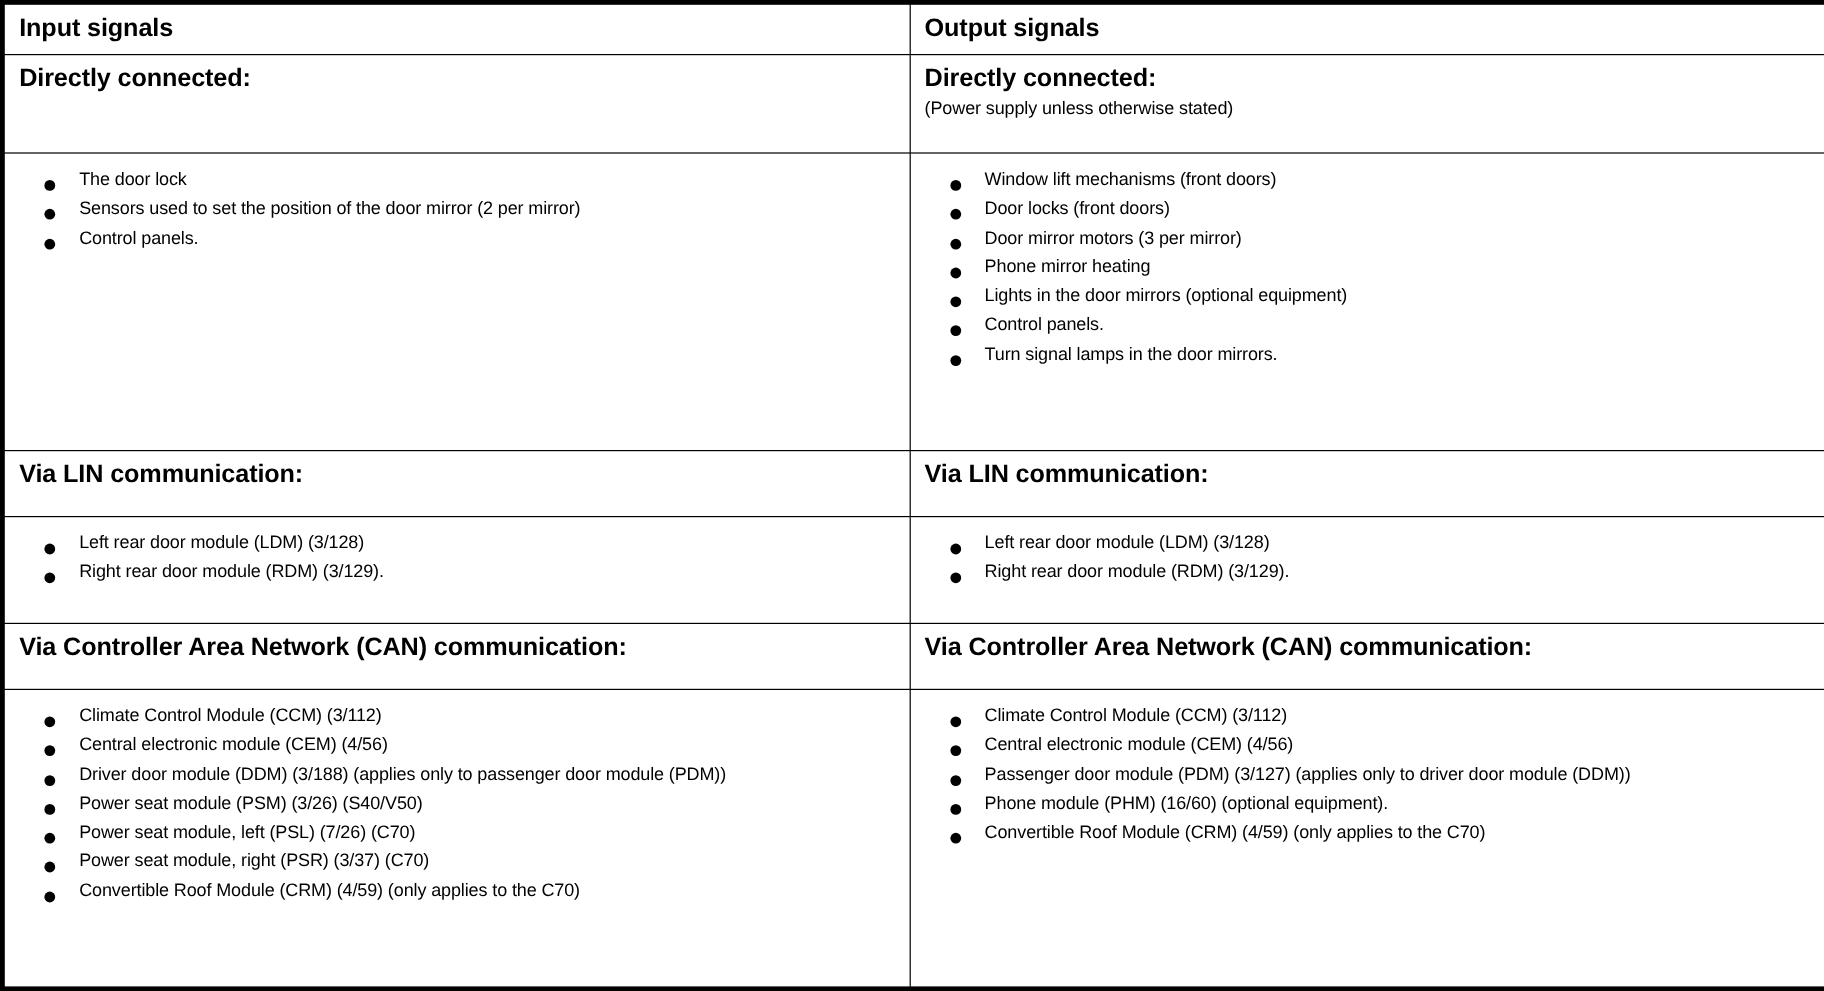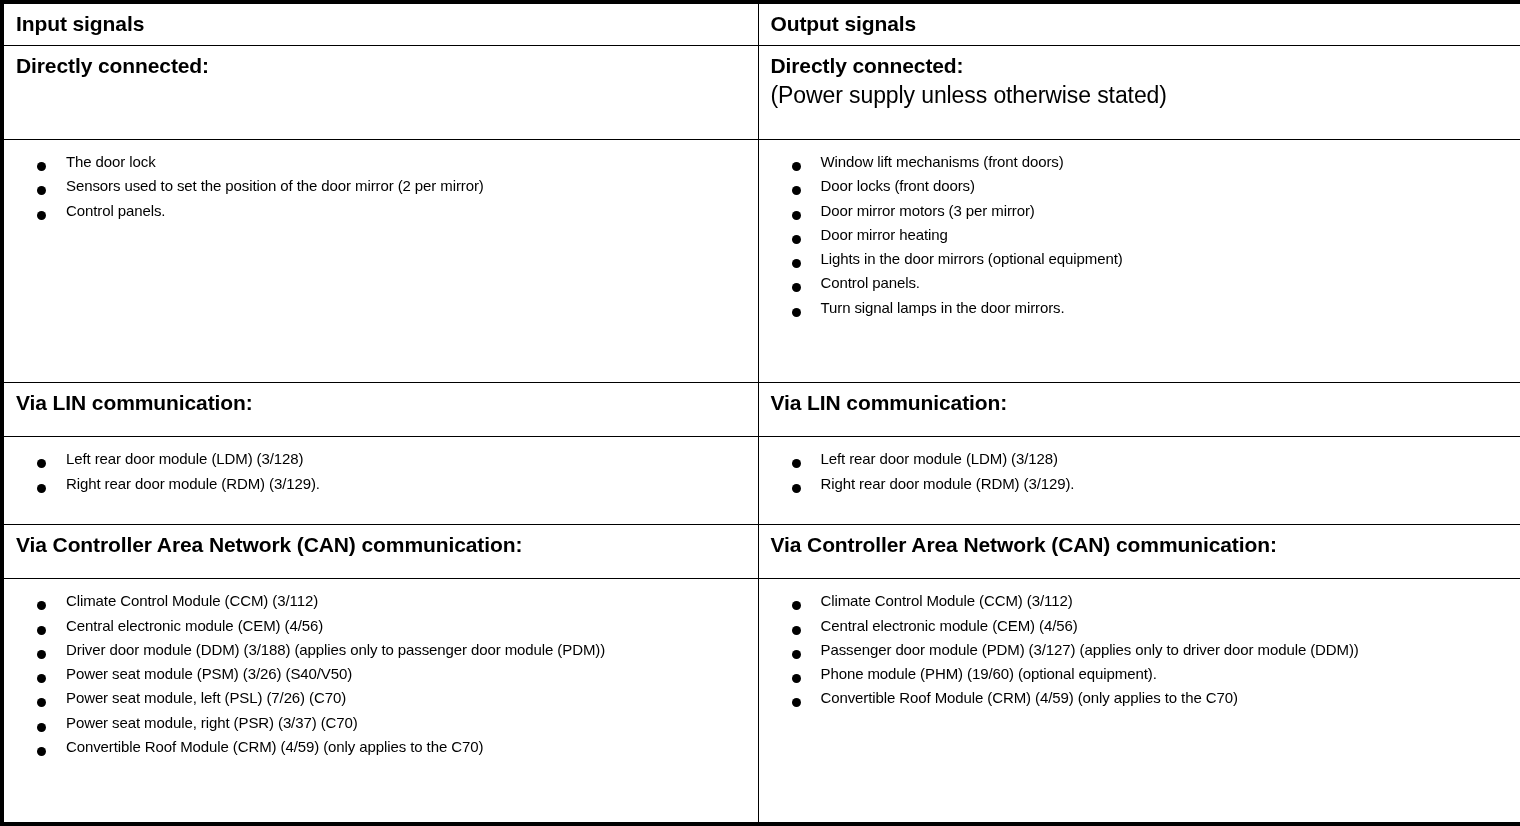--- a/index.html
+++ b/index.html
@@ -57,21 +57,21 @@
   
   .hdr-text {
     font-size: 21px;
     font-weight: bold;
     line-height: 1.30;
     letter-spacing: -0.1px;
     white-space: nowrap;
   }
 
   .sub-text {
-    font-size: 23px;
+    font-size: 15px;
     font-weight: normal;
     line-height: 1.30;
     letter-spacing: -0.1px;
     margin-top: 1px;
   }
 
   
   ul.bullets {
     list-style: none;
     margin: 0;
@@ -171,21 +171,21 @@
               <li>
                 <span class="dot"></span>
                 <span>Door locks (front doors)</span>
               </li>
               <li>
                 <span class="dot"></span>
                 <span>Door mirror motors (3 per mirror)</span>
               </li>
               <li>
                 <span class="dot"></span>
-                <span>Door mirror heating</span>
+                <span>Phone mirror heating</span>
               </li>
               <li>
                 <span class="dot"></span>
                 <span>Lights in the door mirrors (optional equipment)</span>
               </li>
               <li>
                 <span class="dot"></span>
                 <span>Control panels.</span>
               </li>
               <li>
@@ -299,21 +299,21 @@
               <li>
                 <span class="dot"></span>
                 <span>Central electronic module (CEM) (4/56)</span>
               </li>
               <li>
                 <span class="dot"></span>
                 <span>Passenger door module (PDM) (3/127) (applies only to driver door module (DDM))</span>
               </li>
               <li>
                 <span class="dot"></span>
-                <span>Phone module (PHM) (19/60) (optional equipment).</span>
+                <span>Phone module (PHM) (16/60) (optional equipment).</span>
               </li>
               <li>
                 <span class="dot"></span>
                 <span>Convertible Roof Module (CRM) (4/59) (only applies to the C70)</span>
               </li>
             </ul>
           </div>
         </td>
       </tr>
 

